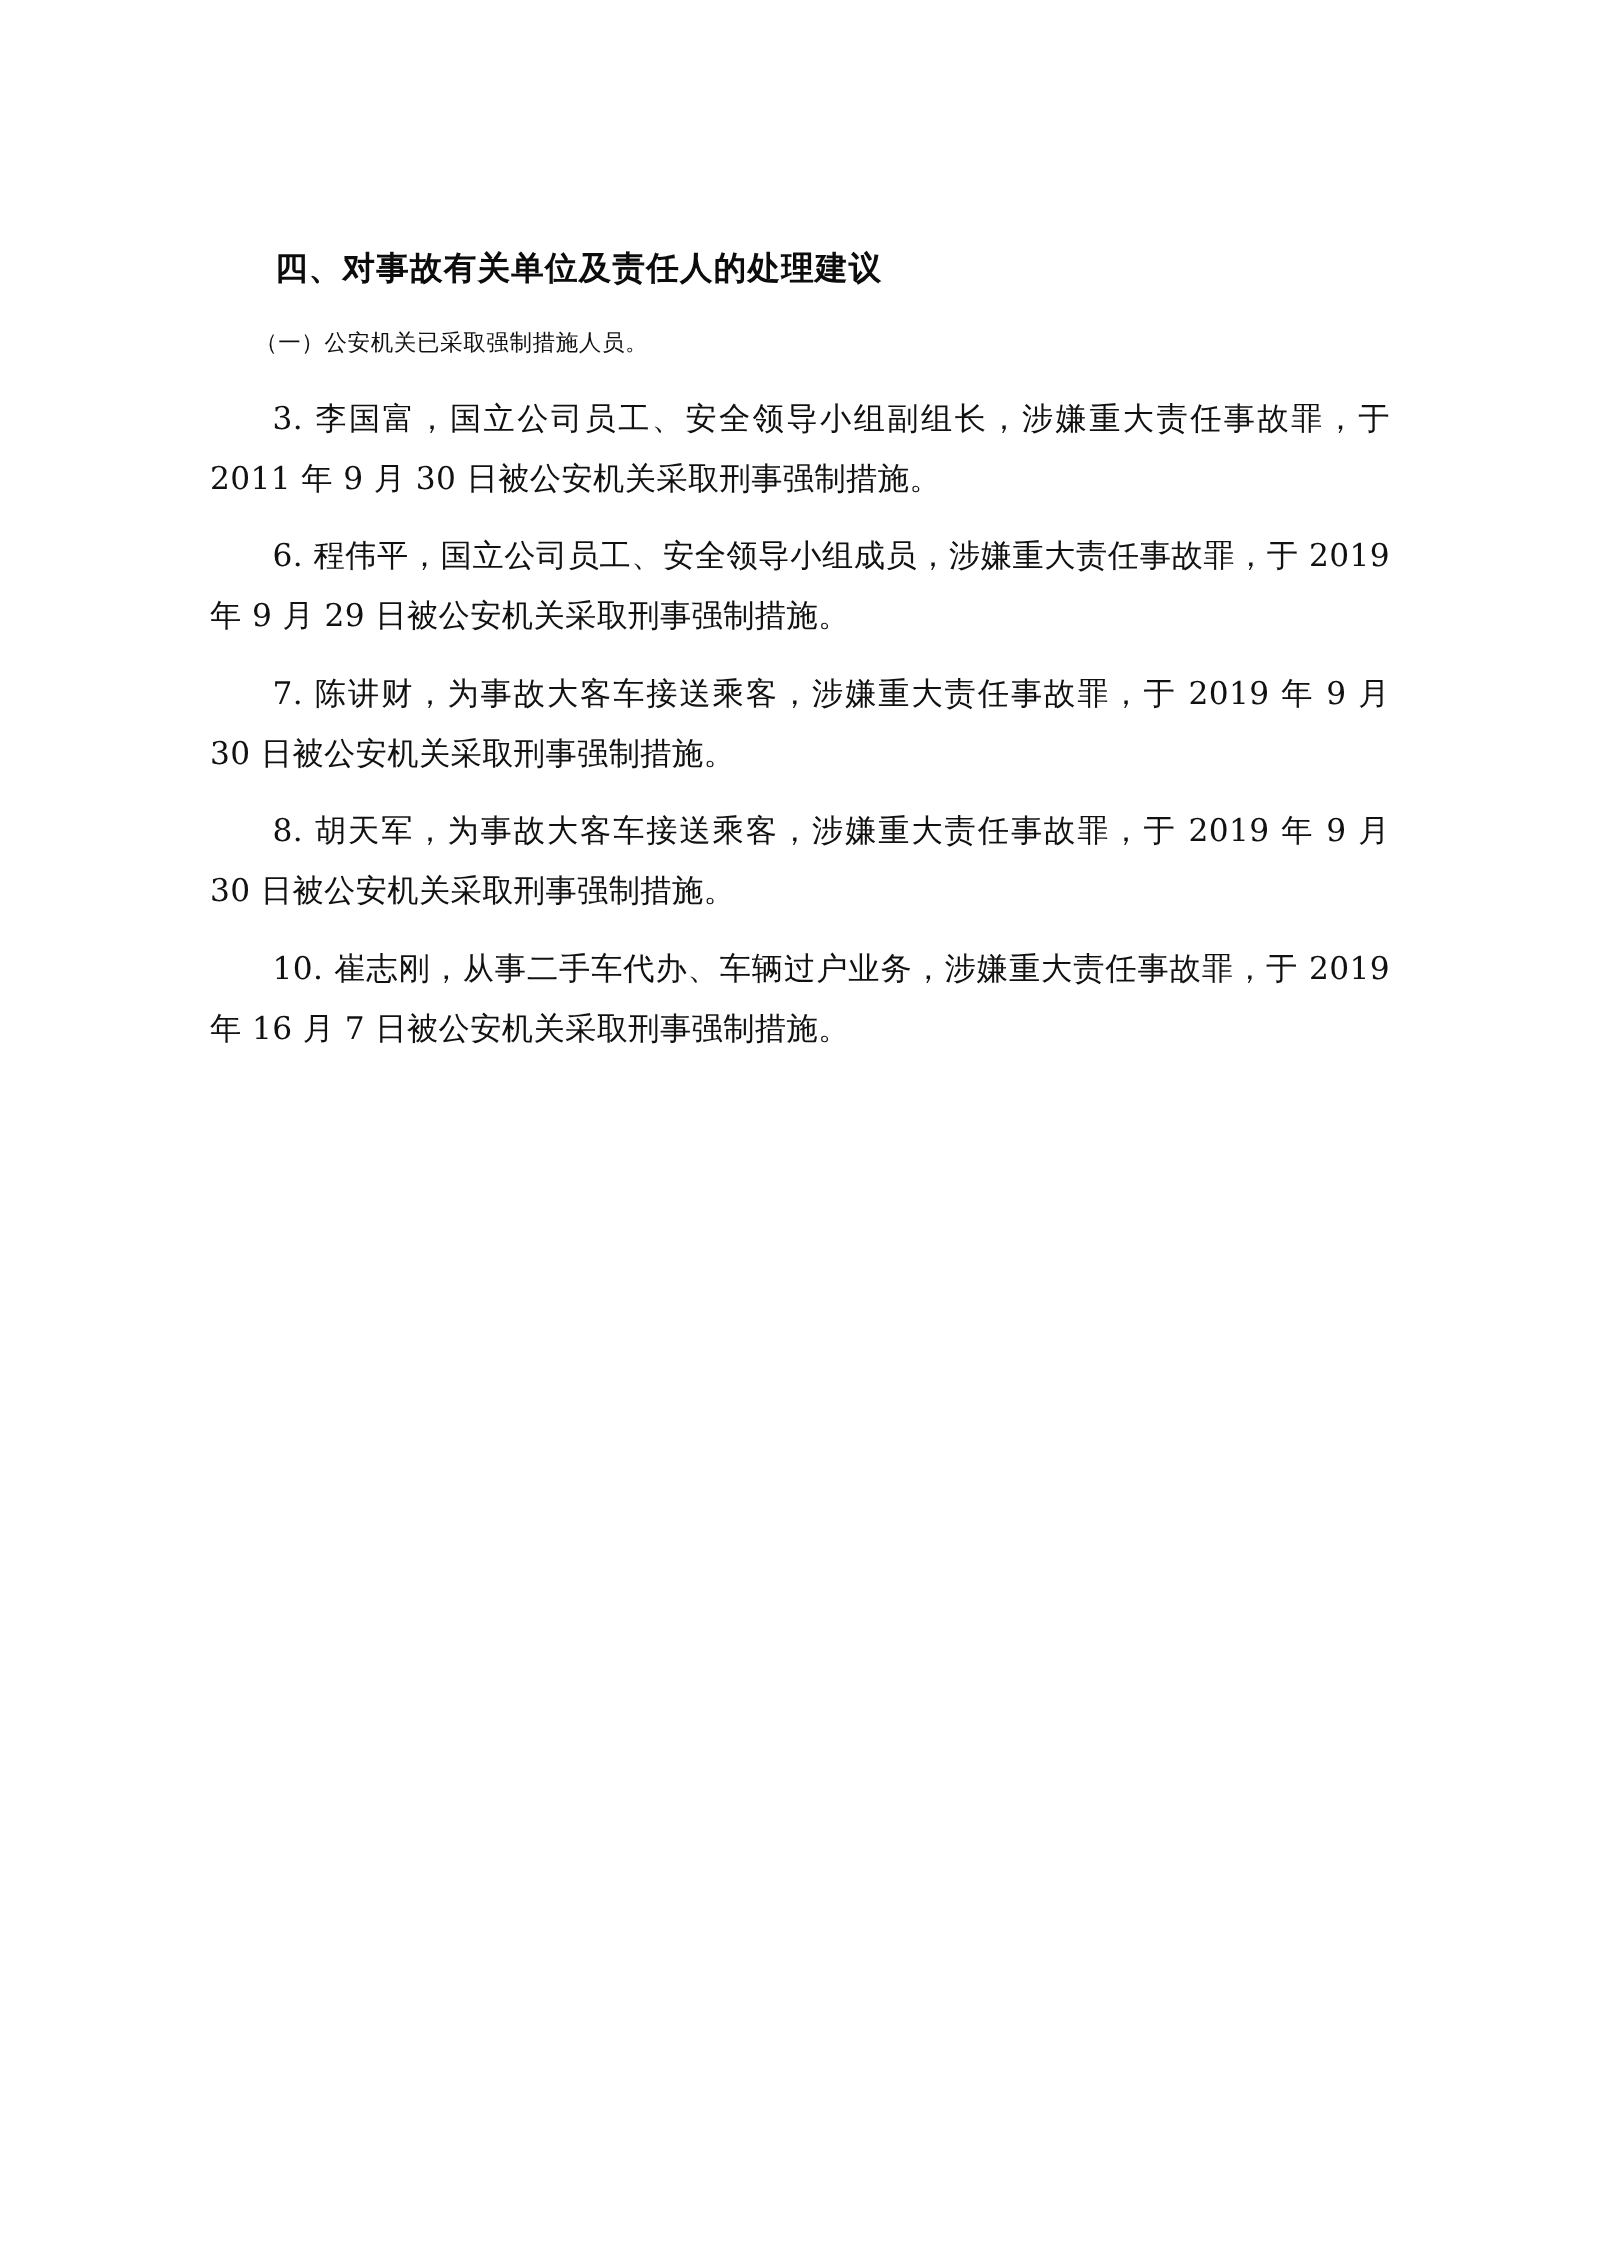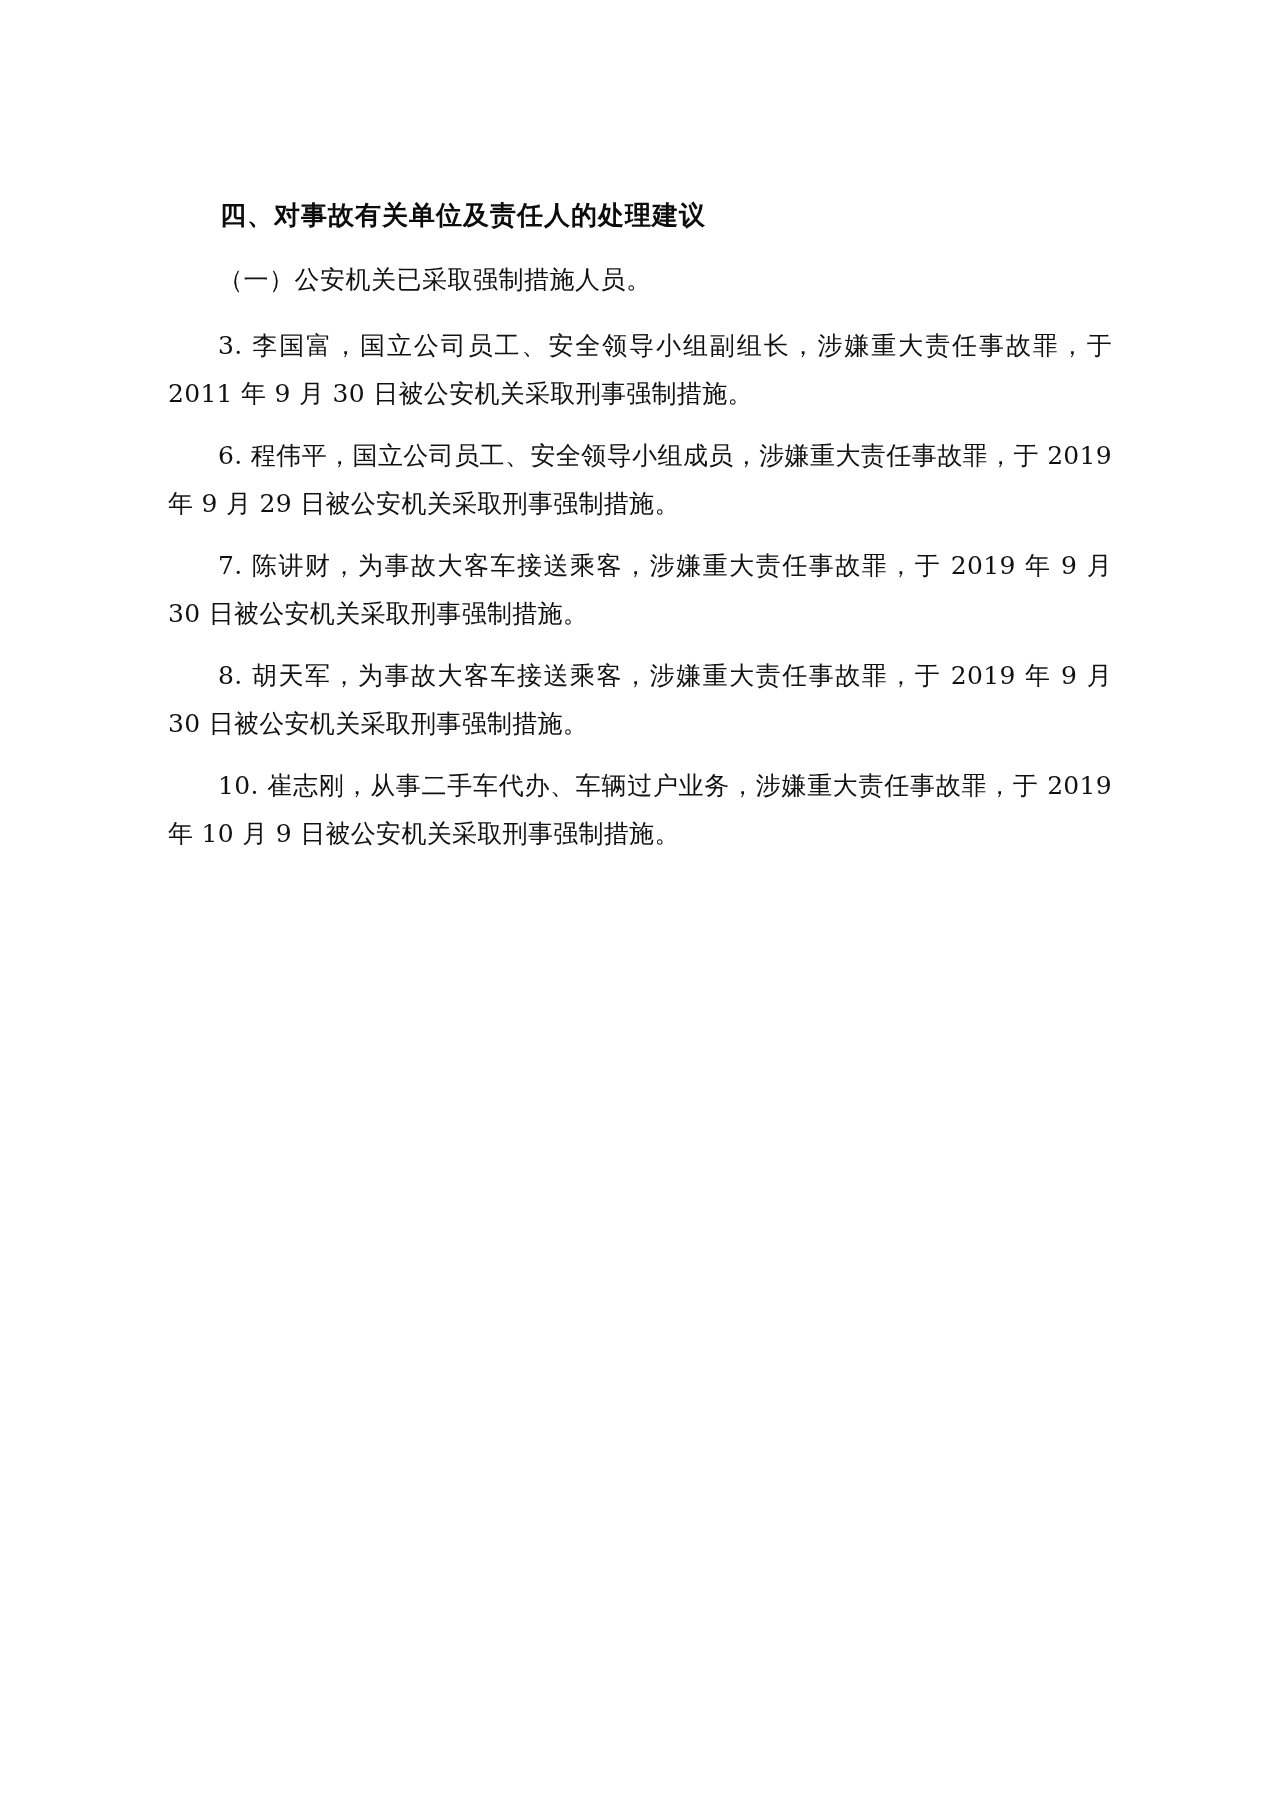--- a/index.html
+++ b/index.html
@@ -27,21 +27,21 @@
     font-family: "DejaVu Sans", "Liberation Sans", sans-serif;
     font-weight: bold;
     font-size: 26px;
     letter-spacing: 1px;
     margin: 0 0 26px 0;
     text-indent: 2em;
     color: #0c0c0c;
     line-height: 1.5;
   }
   .subheading {
-    font-size: 25px;
+    font-size: 18px;
     line-height: 1.55;
     margin: 0 0 22px 0;
     text-indent: 2em;
     letter-spacing: 0.5px;
   }
   p.para {
     font-size: 25px;
     line-height: 1.92;
     margin: 0 0 14px 0;
     text-indent: 2em;
@@ -68,18 +68,18 @@
   <div class="content">
 
     <h2 class="heading">四、对事故有关单位及责任人的处理建议</h2>
 
     <div class="subheading">（一）公安机关已采取强制措施人员。</div>
 
     <p class="para">3. 李国富，国立公司员工、安全领导小组副组长，涉嫌重大责任事故罪，于 2011 年 9 月 30 日被公安机关采取刑事强制措施。</p>
     <p class="para">6. 程伟平，国立公司员工、安全领导小组成员，涉嫌重大责任事故罪，于 2019 年 9 月 29 日被公安机关采取刑事强制措施。</p>
     <p class="para">7. 陈讲财，为事故大客车接送乘客，涉嫌重大责任事故罪，于 2019 年 9 月 30 日被公安机关采取刑事强制措施。</p>
     <p class="para">8. 胡天军，为事故大客车接送乘客，涉嫌重大责任事故罪，于 2019 年 9 月 30 日被公安机关采取刑事强制措施。</p>
-    <p class="para">10. 崔志刚，从事二手车代办、车辆过户业务，涉嫌重大责任事故罪，于 2019 年 10 月 9 日被公安机关采取刑事强制措施。</p>
+    <p class="para">10. 崔志刚，从事二手车代办、车辆过户业务，涉嫌重大责任事故罪，于 2019 年 16 月 7 日被公安机关采取刑事强制措施。</p>
 
   </div>
 
   <div class="page-number">17</div>
 </div>
 
 </body></html>

